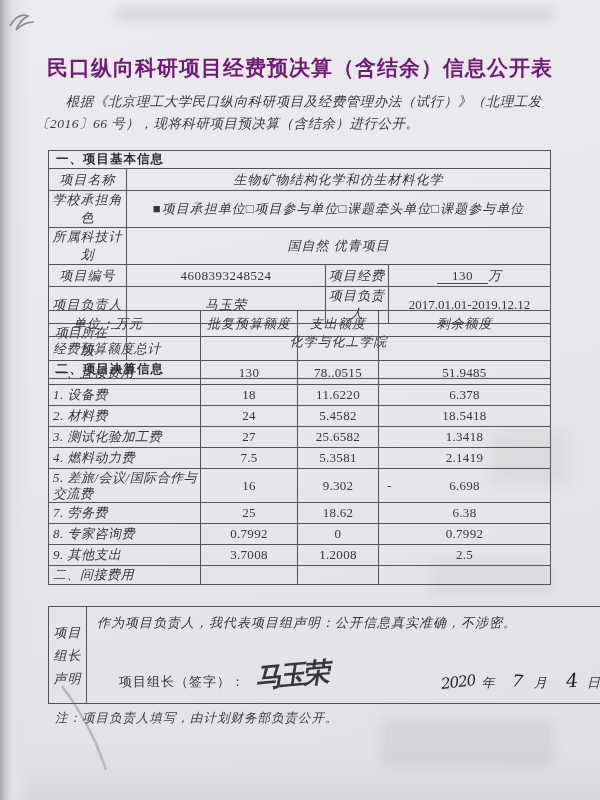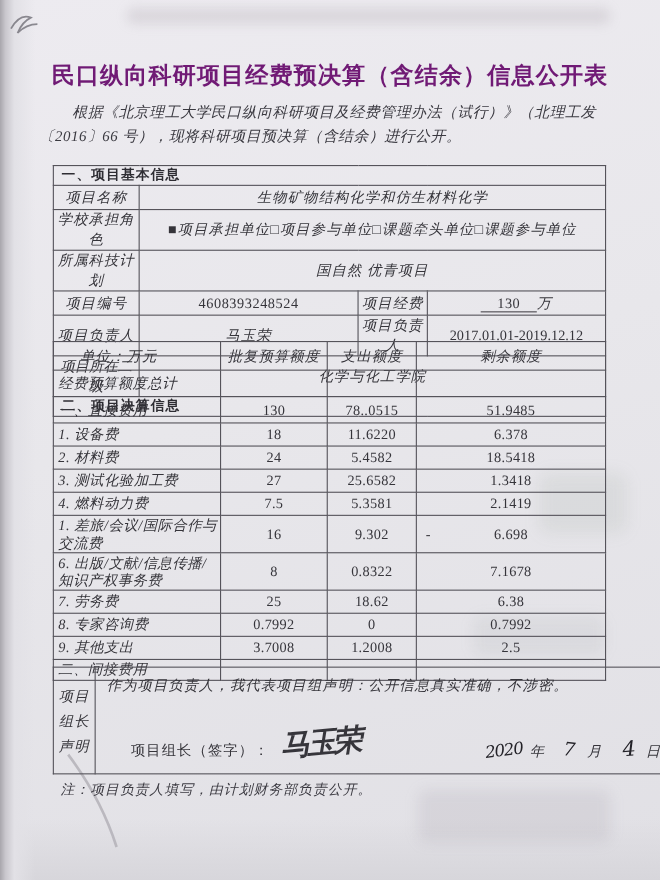--- a/index.html
+++ b/index.html
@@ -184,30 +184,24 @@
         <td class="num"><span>25.6582</span></td>
         <td class="num"><span>1.3418</span></td>
       </tr>
       <tr>
         <td class="cat">4. 燃料动力费</td>
         <td class="num"><span>7.5</span></td>
         <td class="num"><span>5.3581</span></td>
         <td class="num"><span>2.1419</span></td>
       </tr>
       <tr>
-        <td class="cat">1. 差旅/会议/国际合作与交流费</td>
+        <td class="cat">5. 差旅/会议/国际合作与交流费</td>
         <td class="num"><span>16</span></td>
         <td class="num"><span>9.302</span></td>
         <td class="num"><span class="prefix">-</span><span>6.698</span></td>
-      </tr>
-      <tr>
-        <td class="cat">6. 出版/文献/信息传播/知识产权事务费</td>
-        <td class="num"><span>8</span></td>
-        <td class="num"><span>0.8322</span></td>
-        <td class="num"><span>7.1678</span></td>
       </tr>
       <tr>
         <td class="cat">7. 劳务费</td>
         <td class="num"><span>25</span></td>
         <td class="num"><span>18.62</span></td>
         <td class="num"><span>6.38</span></td>
       </tr>
       <tr>
         <td class="cat">8. 专家咨询费</td>
         <td class="num"><span>0.7992</span></td>

